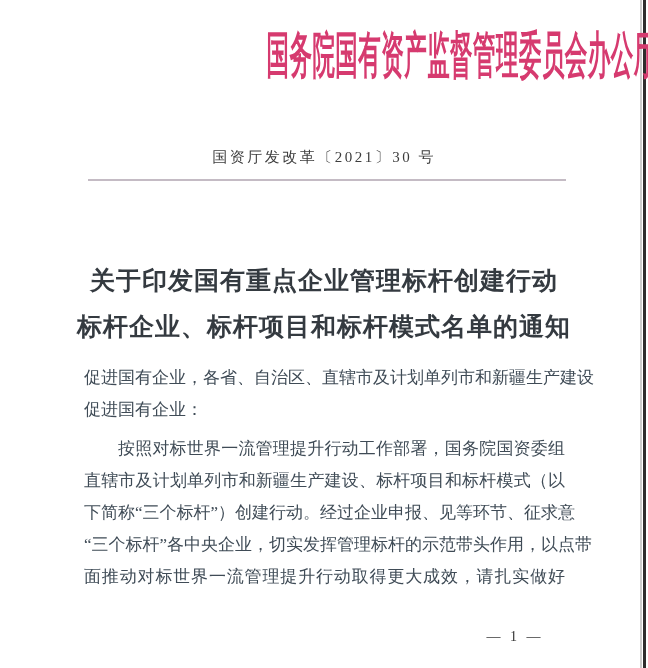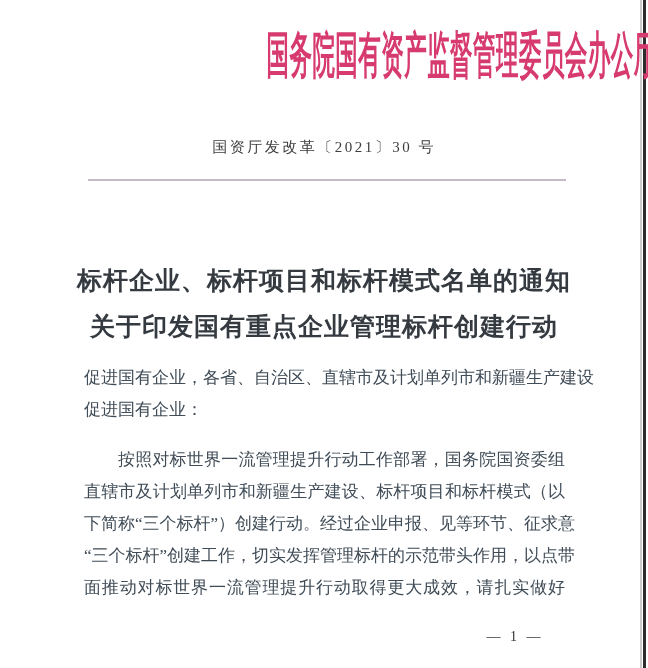--- a/index.html
+++ b/index.html
@@ -42,21 +42,21 @@
     font-size: 50px;
     font-weight: 700;
     letter-spacing: 1px;
     color: var(--header-red, #d63a6f);
     transform: scaleX(0.45);
     transform-origin: center top;
     line-height: 58px;
   }
   .doc-number {
     position: absolute;
-    top: 138px;
+    top: 148px;
     left: 0;
     width: 100%;
     text-align: center;
     font-size: 15px;
     letter-spacing: 2.5px;
     color: #3d3d3d;
   }
   .divider {
     position: absolute;
     top: 179px;
@@ -91,21 +91,21 @@
     line-height: 32px;
     text-align: justify;
     text-align-last: justify;
     white-space: nowrap;
   }
   .body-line.plain {
     text-align-last: left;
     white-space: normal;
   }
   .body-line.para-start {
-    margin-top: 18px;
+    margin-top: 7px;
     text-indent: 2em;
   }
   .page-number {
     position: absolute;
     top: 629px;
     left: 480px;
     width: 70px;
     text-align: center;
     font-size: 14px;
     letter-spacing: 3px;
@@ -123,29 +123,29 @@
 
   <div class="header-wrap">
     <div class="header-title">国务院国有资产监督管理委员会办公厅文件</div>
   </div>
 
   <div class="doc-number">国资厅发改革〔2021〕30 号</div>
 
   <div class="divider"></div>
 
   <div class="notice-title">
+    <div>关于印发国有重点企业管理标杆创建行动</div>
     <div>标杆企业、标杆项目和标杆模式名单的通知</div>
-    <div>关于印发国有重点企业管理标杆创建行动</div>
   </div>
 
   <div class="body-text">
     <div class="body-line">促进国有企业，各省、自治区、直辖市及计划单列市和新疆生产建设</div>
     <div class="body-line plain">促进国有企业：</div>
     <div class="body-line para-start">按照对标世界一流管理提升行动工作部署，国务院国资委组</div>
     <div class="body-line">直辖市及计划单列市和新疆生产建设、标杆项目和标杆模式（以</div>
     <div class="body-line">下简称“三个标杆”）创建行动。经过企业申报、见等环节、征求意</div>
-    <div class="body-line">“三个标杆”创建工作，切实发挥管理标杆的示范带头作用，以点带</div>
+    <div class="body-line">“三个标杆”各中央企业，切实发挥管理标杆的示范带头作用，以点带</div>
     <div class="body-line">面推动对标世界一流管理提升行动取得更大成效，请扎实做好</div>
   </div>
 
   <div class="page-number">— 1 —</div>
 
 </div>
 
 </body></html>

